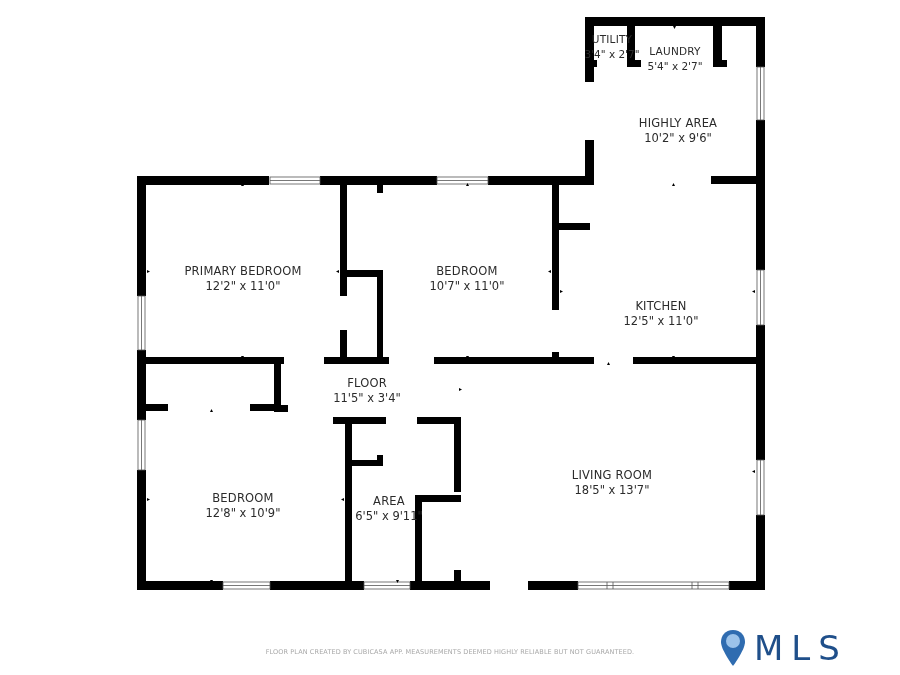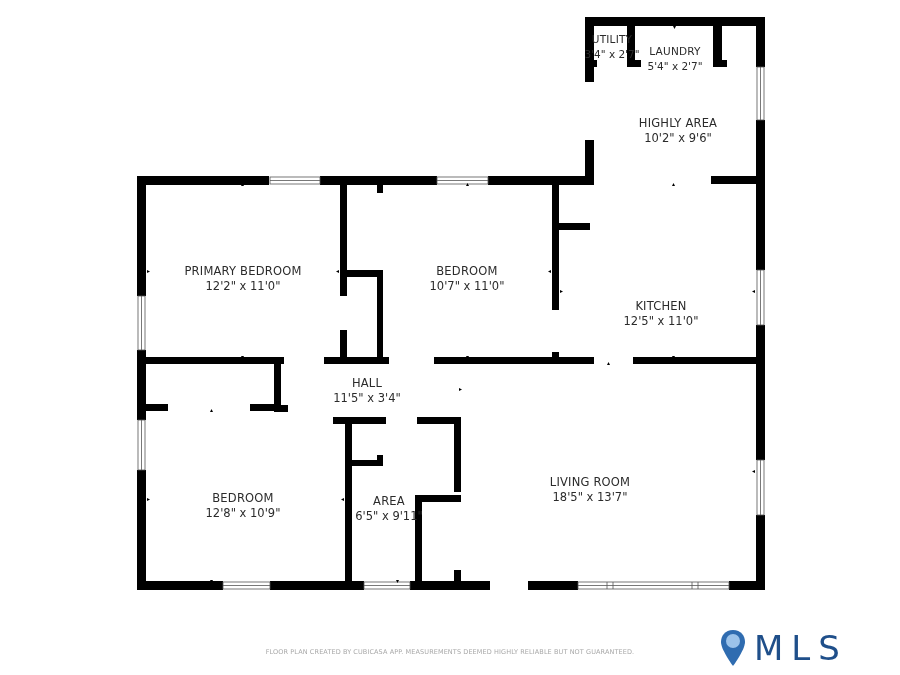--- a/index.html
+++ b/index.html
@@ -153,32 +153,32 @@
 </div>
 <div class="room-label" style="left:467px; top:264px;">
   <div class="room-name">BEDROOM</div>
   <div class="room-dim">10'7" x 11'0"</div>
 </div>
 <div class="room-label" style="left:661px; top:268px;margin-top:31px;">
   <div class="room-name">KITCHEN</div>
   <div class="room-dim">12'5" x 11'0"</div>
 </div>
 <div class="room-label" style="left:367px; top:376px;">
-  <div class="room-name">HALL</div>
+  <div class="room-name">FLOOR</div>
   <div class="room-dim">11'5" x 3'4"</div>
 </div>
 <div class="room-label" style="left:243px; top:491px;">
   <div class="room-name">BEDROOM</div>
   <div class="room-dim">12'8" x 10'9"</div>
 </div>
 <div class="room-label" style="left:389px; top:494px;">
   <div class="room-name">AREA</div>
   <div class="room-dim">6'5" x 9'11"</div>
 </div>
-<div class="room-label" style="left:590px; top:468px;margin-top:7px;">
+<div class="room-label" style="left:612px; top:468px;">
   <div class="room-name">LIVING ROOM</div>
   <div class="room-dim">18'5" x 13'7"</div>
 </div>
 
 <div class="disclaimer">FLOOR PLAN CREATED BY CUBICASA APP. MEASUREMENTS DEEMED HIGHLY RELIABLE BUT NOT GUARANTEED.</div>
 
 <div class="logo">
   <svg class="pin" viewBox="0 0 30 40">
     <path d="M15 2 C7 2 3 8 3 14 C3 22 15 38 15 38 C15 38 27 22 27 14 C27 8 23 2 15 2 Z" fill="#2f6cb0"></path>
     <circle cx="15" cy="13" r="7" fill="#9cc3ea"></circle>

